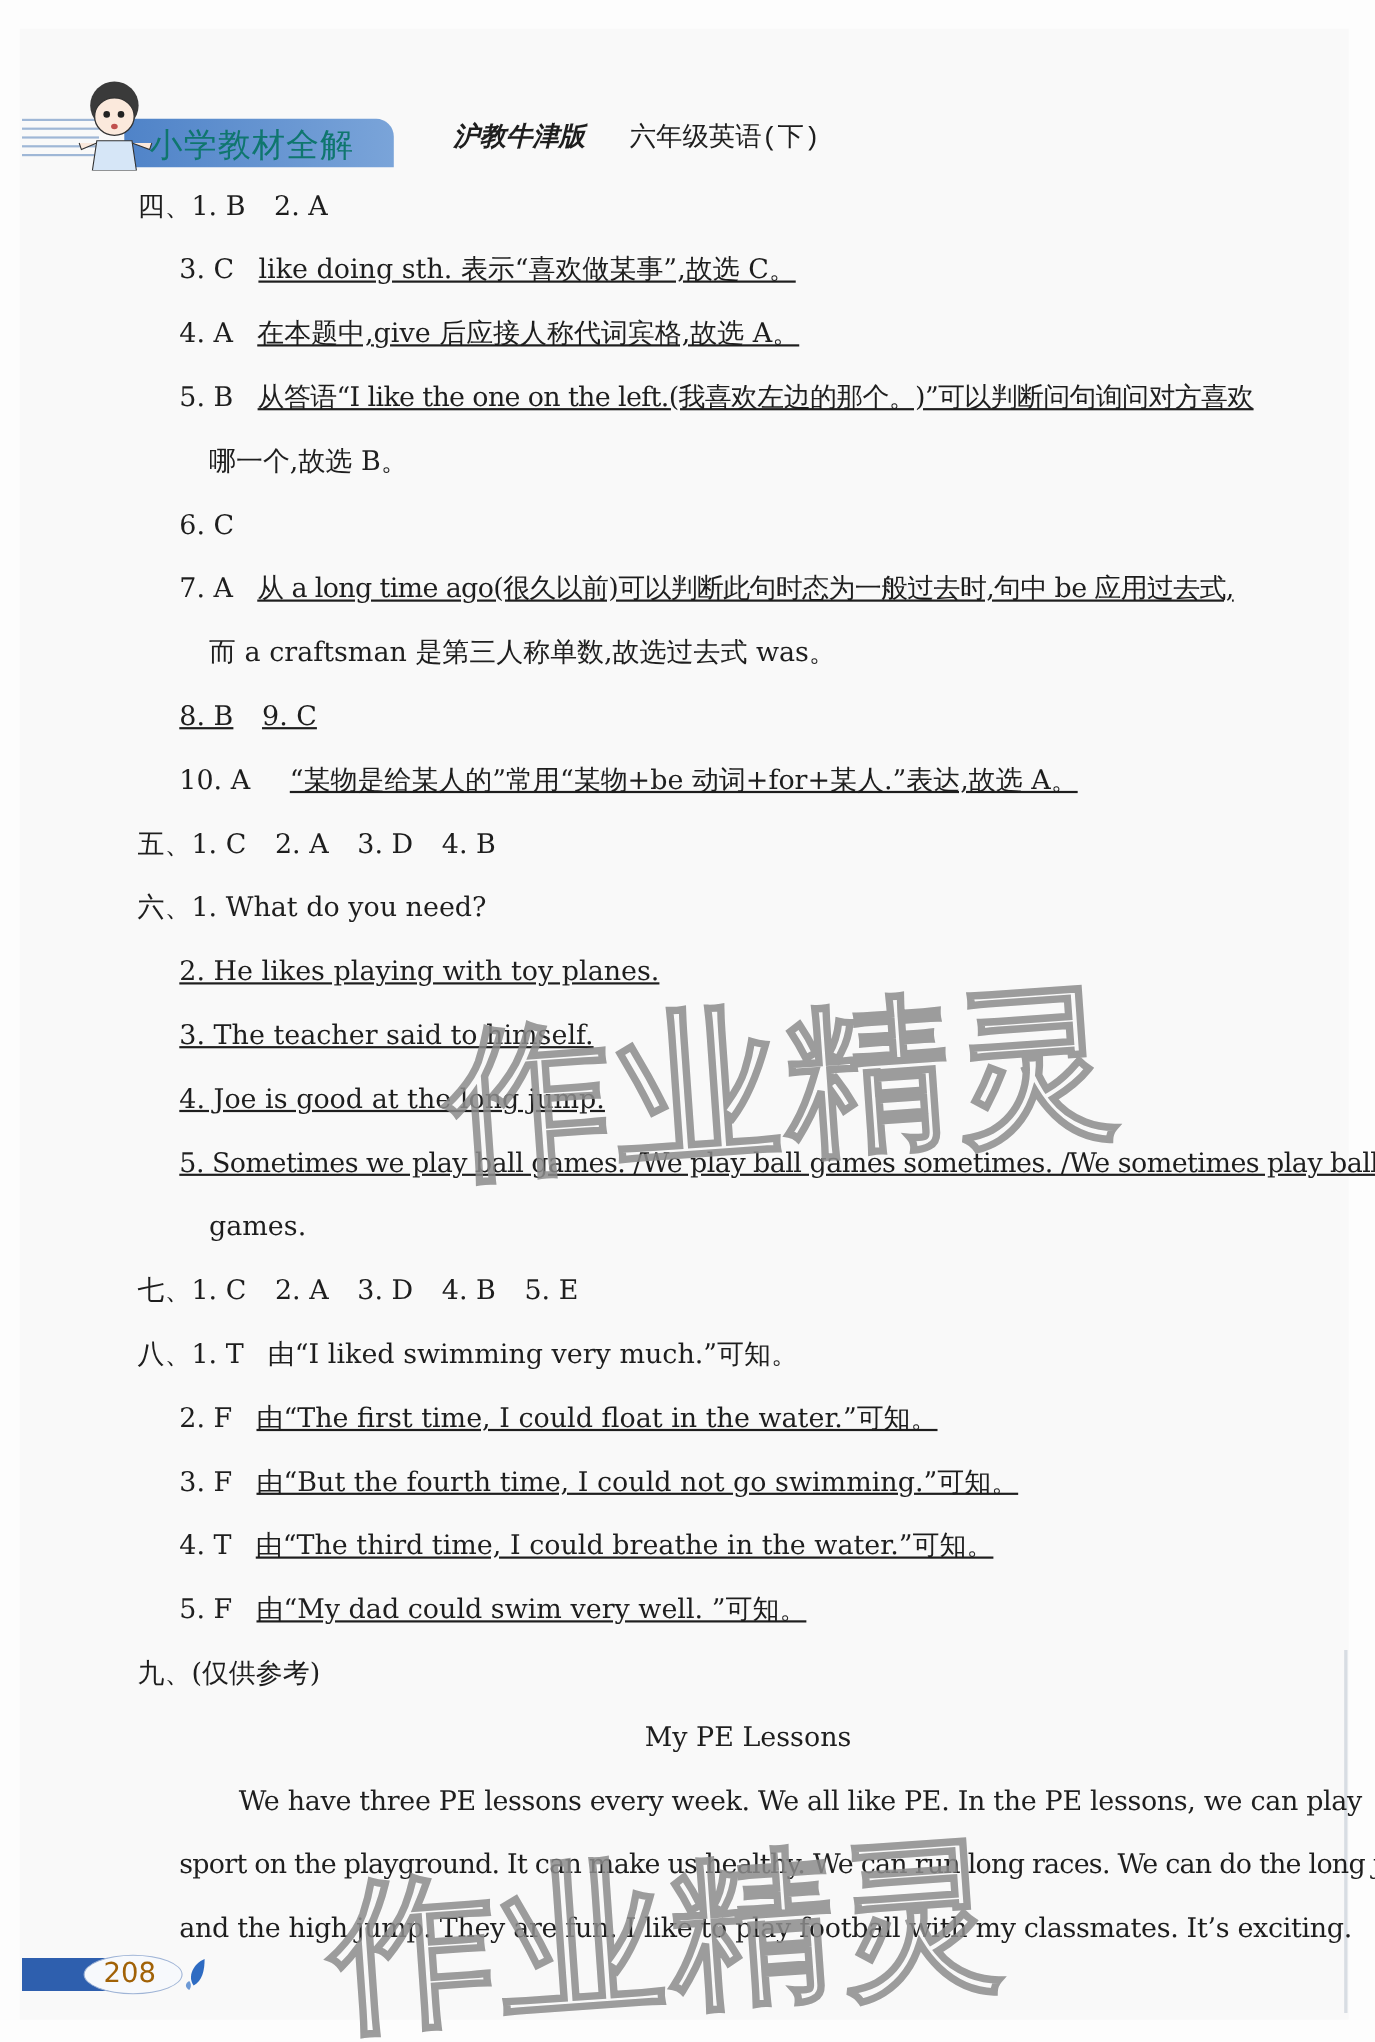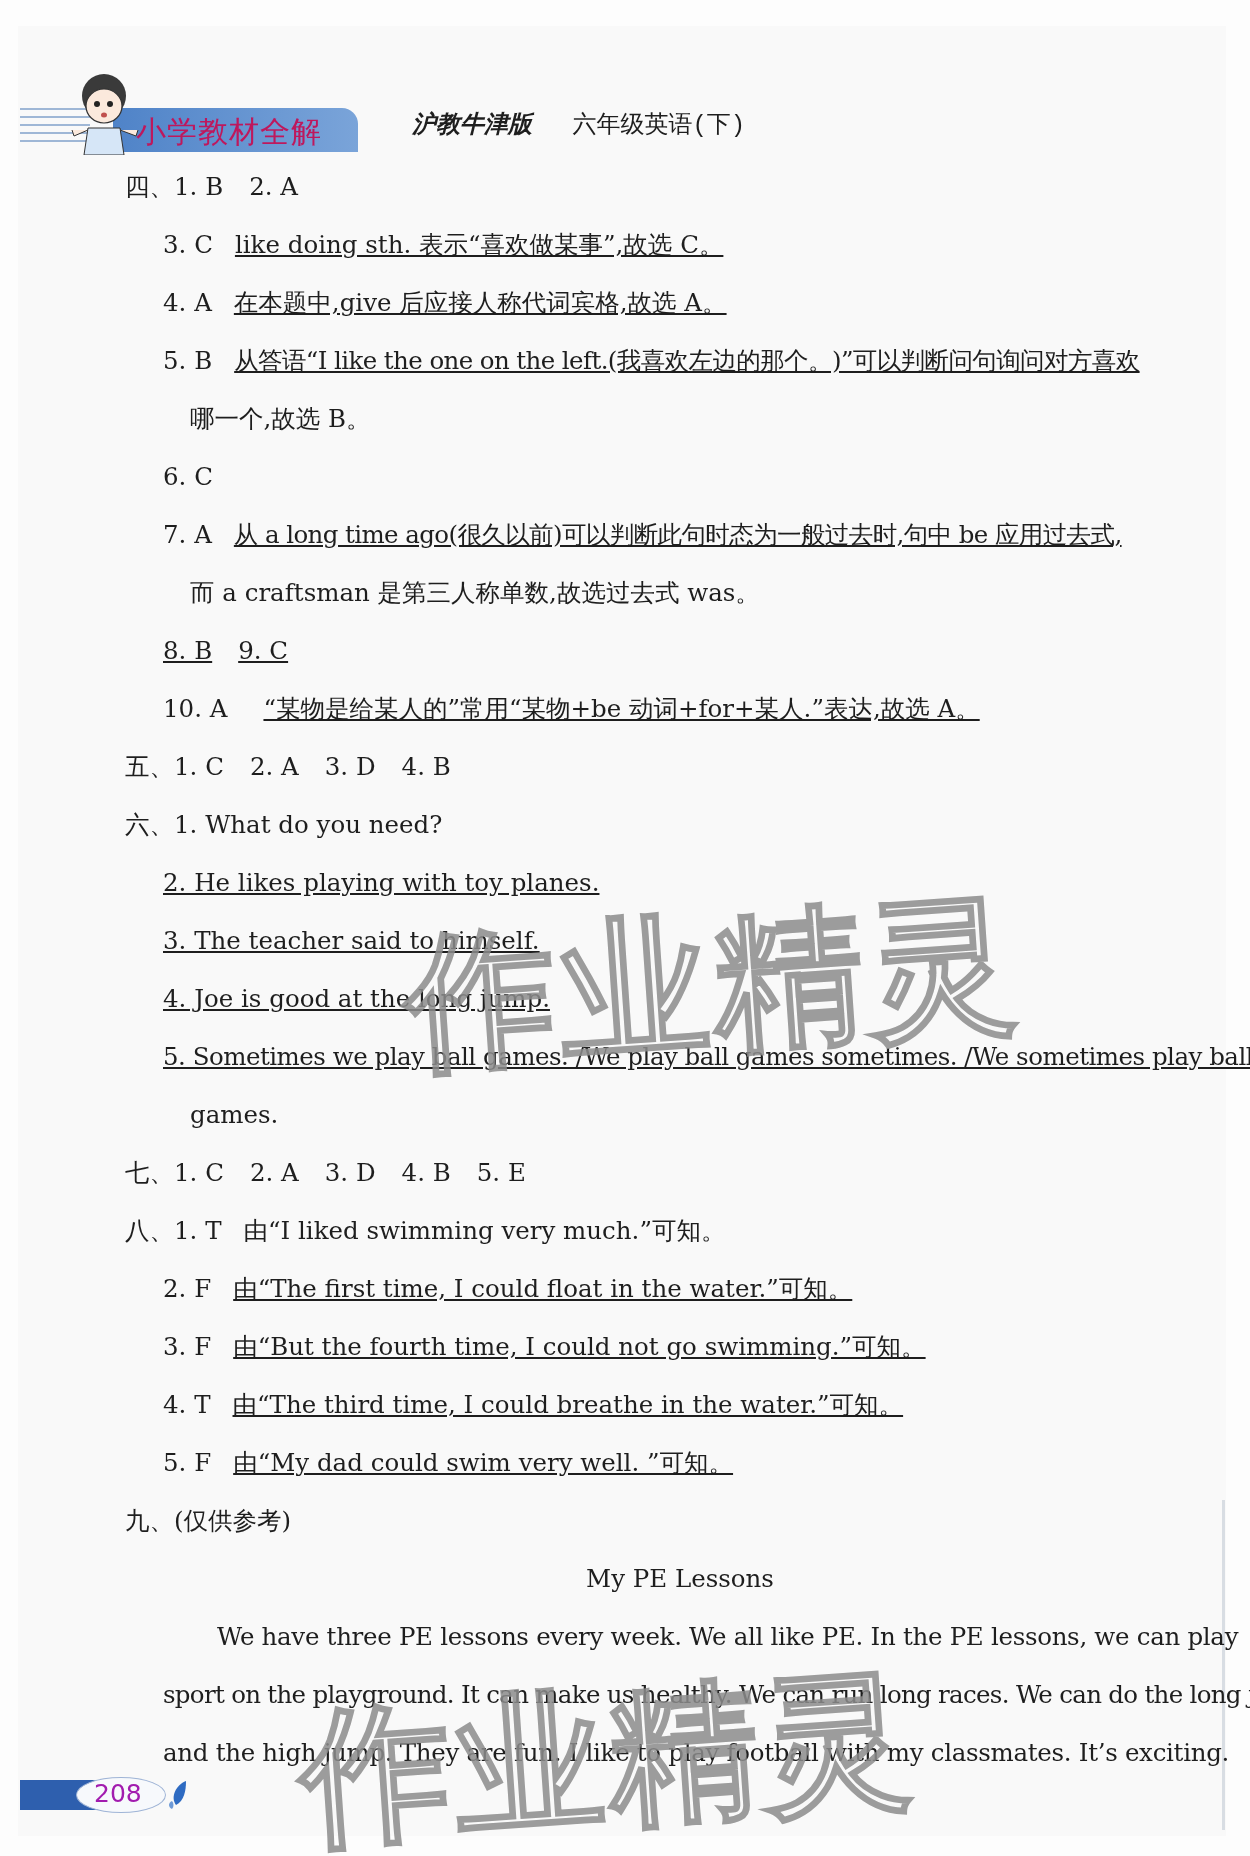--- a/index.html
+++ b/index.html
@@ -22,21 +22,21 @@
   .logo .lines { position: absolute; left: 2px; top: 38px; width: 70px; }
   .logo .lines div { height: 2px; background: #9fb7d6; margin-bottom: 6px; }
   .logo .banner {
     position: absolute; left: 95px; top: 38px; width: 245px; height: 44px;
     background: linear-gradient(90deg, #4f83c8, #7aa4d9);
     border-radius: 0 16px 0 0;
   }
   .logo .banner-text {
     position: absolute; left: 118px; top: 42px;
     font-family: "DejaVu Sans", "Liberation Sans", sans-serif;
-    font-size: 30px; color: #be185d; letter-spacing: 1px; white-space: nowrap;
+    font-size: 30px; color: #0f766e; letter-spacing: 1px; white-space: nowrap;
   }
   .logo .kid { position: absolute; left: 48px; top: 0; width: 80px; height: 85px; }
   .header-title {
     position: absolute; left: 412px; top: 108px; font-size: 24px; white-space: nowrap;
     font-family: Liberation Mono, monospace;
   }
   .header-title .pub { font-style: italic; font-weight: bold; margin-right: 26px; }
 
   
   .line {
@@ -60,21 +60,21 @@
   }
   
   .pagenum { position: absolute; left: 20px; top: 1775px; width: 170px; height: 40px; }
   .pagenum .bar { position: absolute; left: 0; top: 5px; width: 80px; height: 30px; background: #2e5fae; }
   .pagenum .oval {
     position: absolute; left: 56px; top: 2px; width: 88px; height: 34px; border-radius: 50%;
     background: #f7f9fc; border: 1.5px solid #9fb4d6;
   }
   .pagenum .num {
     position: absolute; left: 74px; top: 4px; font-size: 25px;
-    font-family: "DejaVu Sans", "Liberation Sans", sans-serif; color: #a21caf;
+    font-family: "DejaVu Sans", "Liberation Sans", sans-serif; color: #a16207;
   }
   .pagenum .leaf { position: absolute; left: 146px; top: 4px; width: 24px; height: 32px; }
 </style>
 </head>
 <body>
 
 <div class="page"></div>
 <div class="right-edge"></div>
 
 <div class="logo">

